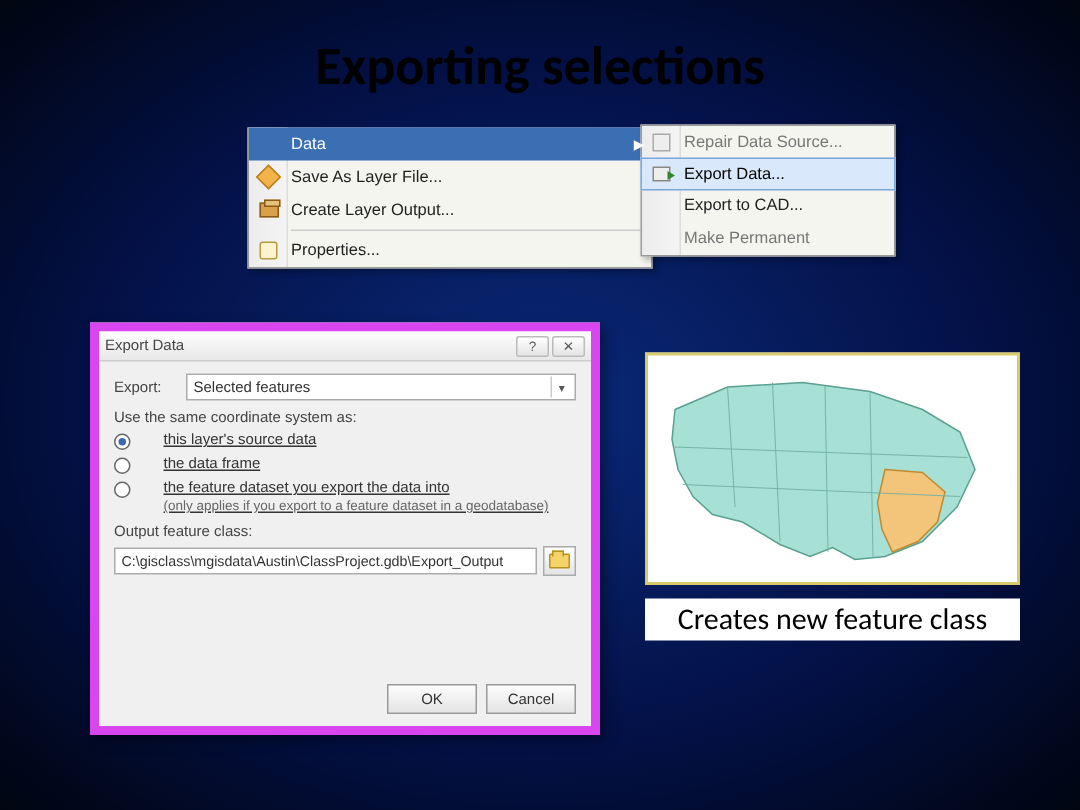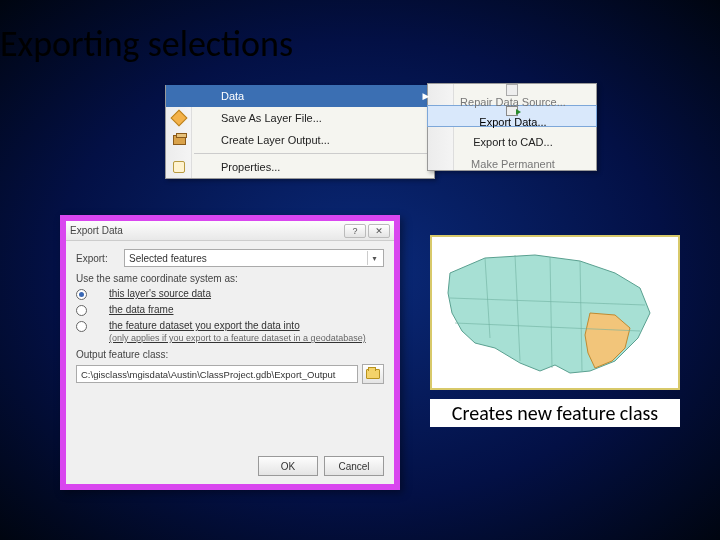--- a/index.html
+++ b/index.html
@@ -6,24 +6,25 @@
   html, body { width: 720px; height: 540px; }
   body {
     background: radial-gradient(ellipse at center, #0a2a7a 0%, #031045 60%, #000510 100%);
     font-family: "Segoe UI", Tahoma, sans-serif;
     position: relative;
     overflow: hidden;
   }
   .slide-title {
     position: absolute;
     top: 22px; left: 0; right: 0;
+    text-align: center;
     color: #000;
     font-family: "Calibri", sans-serif;
     font-size: 36px;
-    font-weight: 400;
+    font-weight: 700;
   }
   
   .menu-panel {
     position: absolute;
     top: 85px; left: 165px;
     width: 270px;
     background: #f5f5f0;
     border: 1px solid #999;
     border-top: none;
     box-shadow: 2px 2px 4px rgba(0,0,0,0.3);
@@ -34,21 +35,20 @@
     background: linear-gradient(to right, #ececec, #f4f4f4);
     border-right: 1px solid #ddd;
   }
   .menu-panel .item {
     position: relative;
     height: 22px;
     display: flex;
     align-items: center;
     font-size: 11px;
     color: #222;
-    gap: 27px;
   }
   .menu-panel .item.selected {
     background: #3b6fb3;
     color: #fff;
   }
   .menu-panel .item .icon {
     width: 26px; height: 22px;
     display: flex; align-items: center; justify-content: center;
     position: relative; z-index: 1;
   }
@@ -75,21 +75,20 @@
     top:0; bottom:0; left:0; width:26px;
     background: linear-gradient(to right, #ececec, #f4f4f4);
     border-right: 1px solid #ddd;
   }
   .submenu .item {
     position: relative;
     height: 22px;
     display: flex; align-items: center;
     font-size: 11px;
     color: #777;
-    flex-direction: column;
   }
   .submenu .item.enabled { color: #222; }
   .submenu .item.selected {
     background: #d9e8fb;
     border: 1px solid #7da7d9;
     margin: -1px;
     color: #000;
   }
   .submenu .item .icon {
     width: 26px; height:22px;

